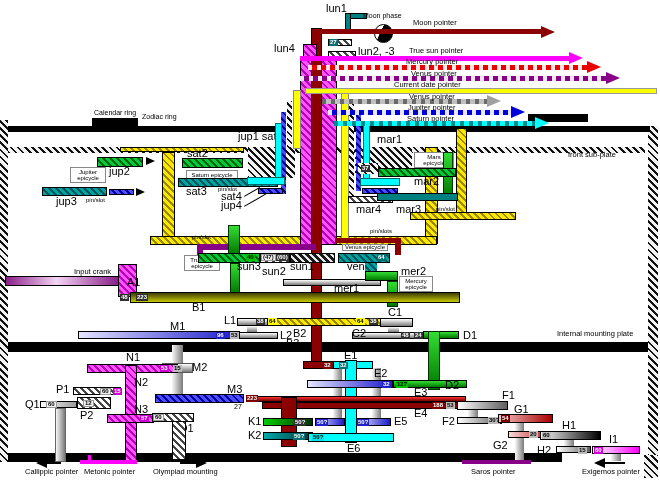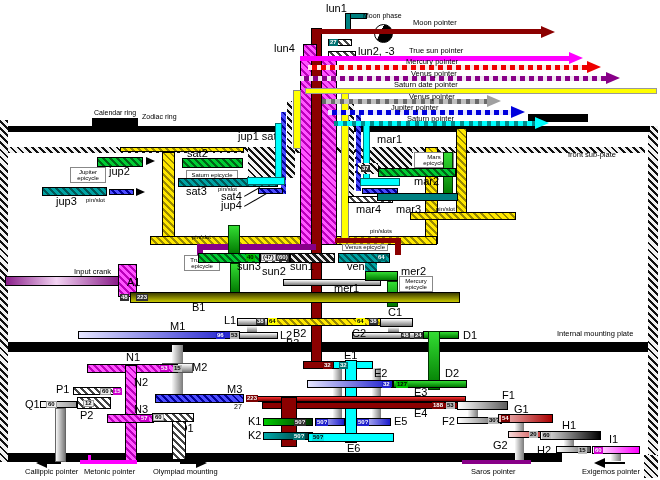--- a/index.html
+++ b/index.html
@@ -131,29 +131,29 @@
 
   <div class="abs red dash" style="left:308px;top:65px;width:280px;height:5px"></div>
   <div class="tri" style="left:587px;top:61px;border-left:14px solid #ee0000;border-top:6px solid transparent;border-bottom:6px solid transparent"></div>
   <div class="plbl" style="left:406px;top:58px">Mercury pointer</div>
 
   <div class="abs ppl dash" style="left:300px;top:76px;width:307px;height:5px"></div>
   <div class="tri" style="left:606px;top:72px;border-left:14px solid #880088;border-top:6px solid transparent;border-bottom:6px solid transparent"></div>
   <div class="plbl" style="left:411px;top:70px">Venus pointer</div>
 
   <div class="abs ylw" style="left:305px;top:88px;width:350px;height:4px;border:1px solid #999"></div>
-  <div class="plbl" style="left:394px;top:81px">Saturn date pointer</div>
+  <div class="plbl" style="left:394px;top:81px">Current date pointer</div>
 
   <div class="abs sil dashd" style="left:322px;top:99px;width:166px;height:5px"></div>
   <div class="tri" style="left:487px;top:95px;border-left:14px solid #a0a0a0;border-top:6px solid transparent;border-bottom:6px solid transparent"></div>
   <div class="plbl" style="left:409px;top:93px">Venus pointer</div>
 
   <div class="abs blu dash" style="left:328px;top:110px;width:184px;height:5px"></div>
   <div class="tri" style="left:511px;top:106px;border-left:14px solid #0000dd;border-top:6px solid transparent;border-bottom:6px solid transparent"></div>
-  <div class="plbl" style="left:391px;top:104px">Jupiter pointer</div>
+  <div class="plbl" style="left:408px;top:104px">Jupiter pointer</div>
 
   <div class="abs cy dashd" style="left:334px;top:121px;width:202px;height:5px"></div>
   <div class="tri" style="left:535px;top:117px;border-left:14px solid #00ffff;border-top:6px solid transparent;border-bottom:6px solid transparent"></div>
   <div class="plbl" style="left:407px;top:115px">Saturn pointer</div>
 
   <div class="g hg" style="left:97px;top:157px;width:46px;height:10px"></div>
   <div class="lbl" style="left:109px;top:166px">jup2</div>
   <div class="smbox" style="left:70px;top:167px;width:32px">Jupiter epicycle</div>
   <div class="g ht" style="left:42px;top:187px;width:65px;height:9px"></div>
   <div class="lbl" style="left:56px;top:196px">jup3</div>
@@ -261,21 +261,21 @@
   <div class="abs metv" style="left:372px;top:368px;width:9px;height:50px"></div>
   <div class="g cy" style="left:333px;top:361px;width:40px;height:8px"></div>
   <div class="g cy" style="left:345px;top:360px;width:12px;height:83px"></div>
   <div class="chip cTeal" style="left:339px;top:362px">32</div>
   <div class="lbl" style="left:344px;top:350px">E1</div>
   <div class="g bg1" style="left:307px;top:380px;width:86px;height:8px"></div>
   <div class="chip cBlu" style="left:382px;top:381px">32</div>
   <div class="lbl" style="left:374px;top:368px">E2</div>
   <div class="g gg" style="left:393px;top:380px;width:74px;height:8px"></div>
   <div class="chip cGrn" style="left:396px;top:381px">127</div>
-  <div class="lbl" style="left:445px;top:368px">D2</div>
+  <div class="lbl" style="left:445px;top:380px">D2</div>
   <div class="g rg" style="left:250px;top:396px;width:216px;height:6px"></div>
   <div class="g dr" style="left:262px;top:402px;width:198px;height:7px"></div>
   <div class="chip cRed" style="left:246px;top:395px">223</div>
   <div class="chip cRed" style="left:432px;top:402px">188</div>
   <div class="lbl" style="left:414px;top:387px">E3</div>
   <div class="lbl" style="left:414px;top:408px">E4</div>
 
   <div class="g dr" style="left:281px;top:397px;width:16px;height:50px"></div>
   <div class="g kg" style="left:263px;top:418px;width:50px;height:8px"></div>
   <div class="chip cDark" style="left:294px;top:419px">50?</div>

